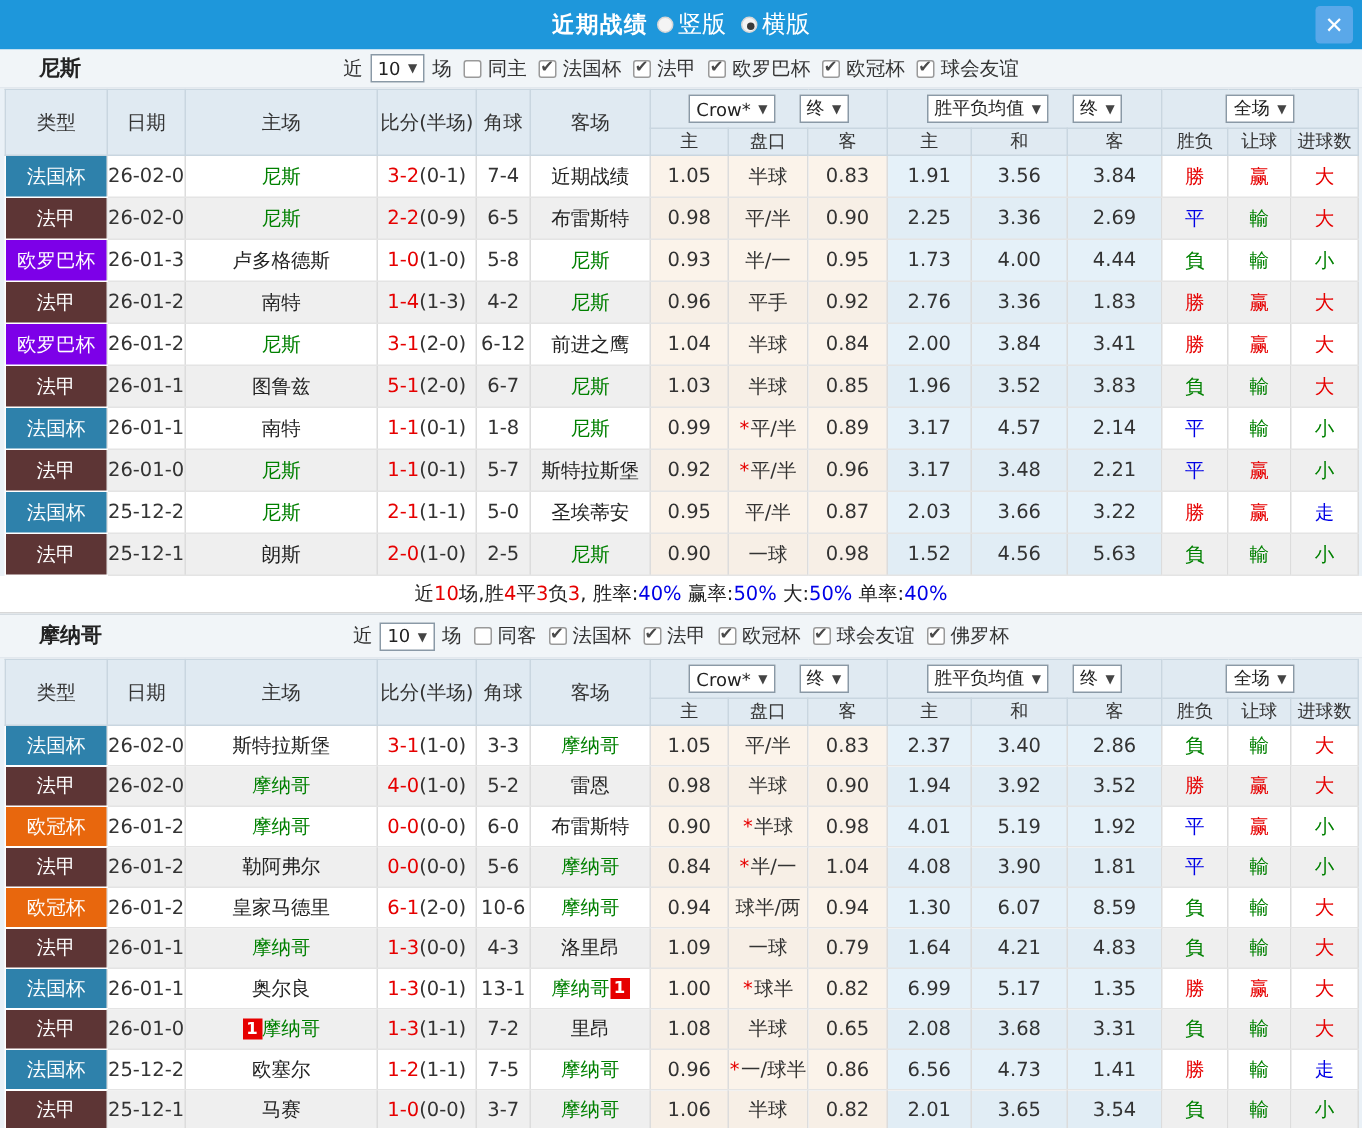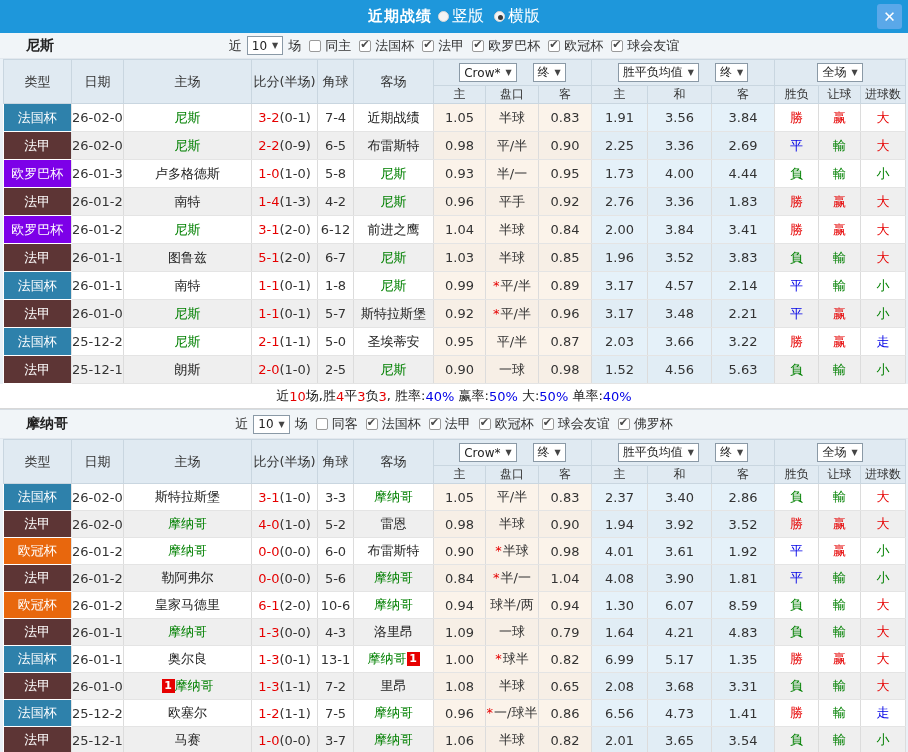--- a/index.html
+++ b/index.html
@@ -496,21 +496,21 @@
               <td class="c-type" style="background: rgb(232, 103, 13);">欧冠杯</td>
               <td class="st">26-01-29</td>
               <td class="st"><span class="self-team">摩纳哥</span></td>
               <td class="st"><span class="ft">0-0</span><span class="ht">(0-0)</span></td>
               <td class="st">6-0</td>
               <td class="st"><span class="opp-team">布雷斯特</span></td>
               <td class="c-odds">0.90</td>
               <td class="c-odds"><span class="ast">*</span><span>半球</span></td>
               <td class="c-odds">0.98</td>
               <td class="c-avg">4.01</td>
-              <td class="c-avg">3.61</td>
+              <td class="c-avg">5.19</td>
               <td class="c-avg">1.92</td>
               <td class="st" style="color: rgb(0, 0, 230);">平</td>
               <td class="st" style="color: rgb(230, 0, 0);">赢</td>
               <td class="st" style="color: rgb(0, 128, 0);">小</td>
             </tr>
             <tr class="even">
               <td class="c-type" style="background: rgb(93, 53, 53);">法甲</td>
               <td class="st">26-01-25</td>
               <td class="st"><span class="opp-team">勒阿弗尔</span></td>
               <td class="st"><span class="ft">0-0</span><span class="ht">(0-0)</span></td>

